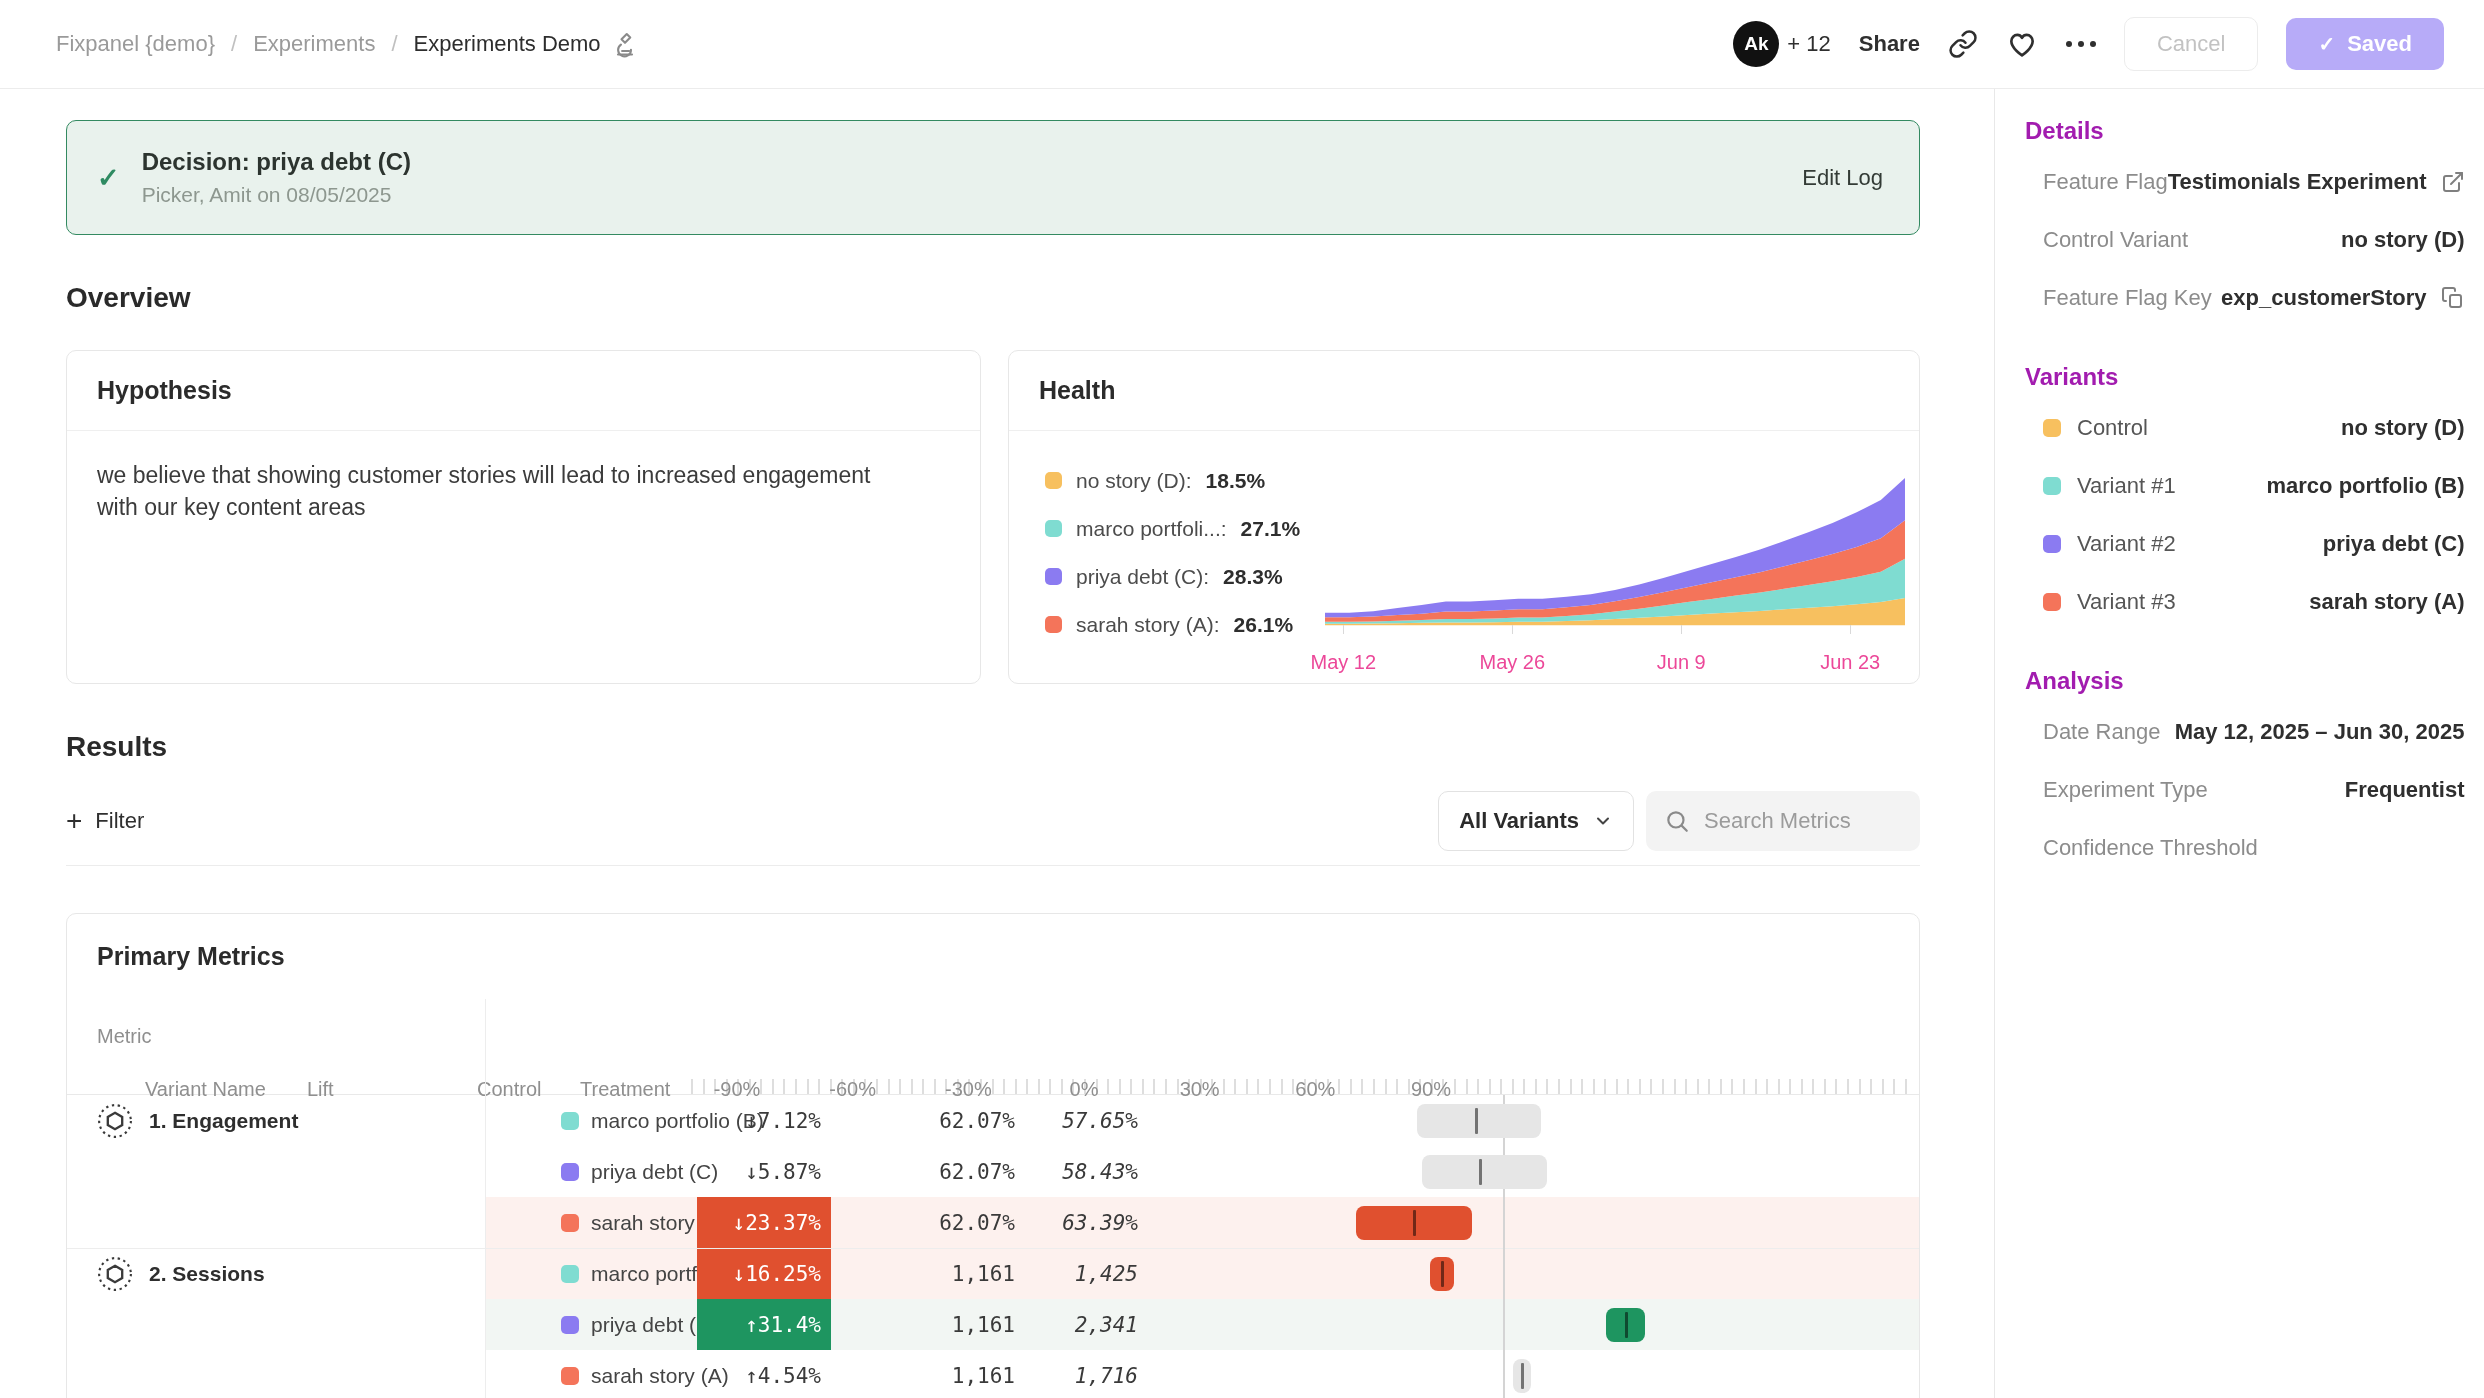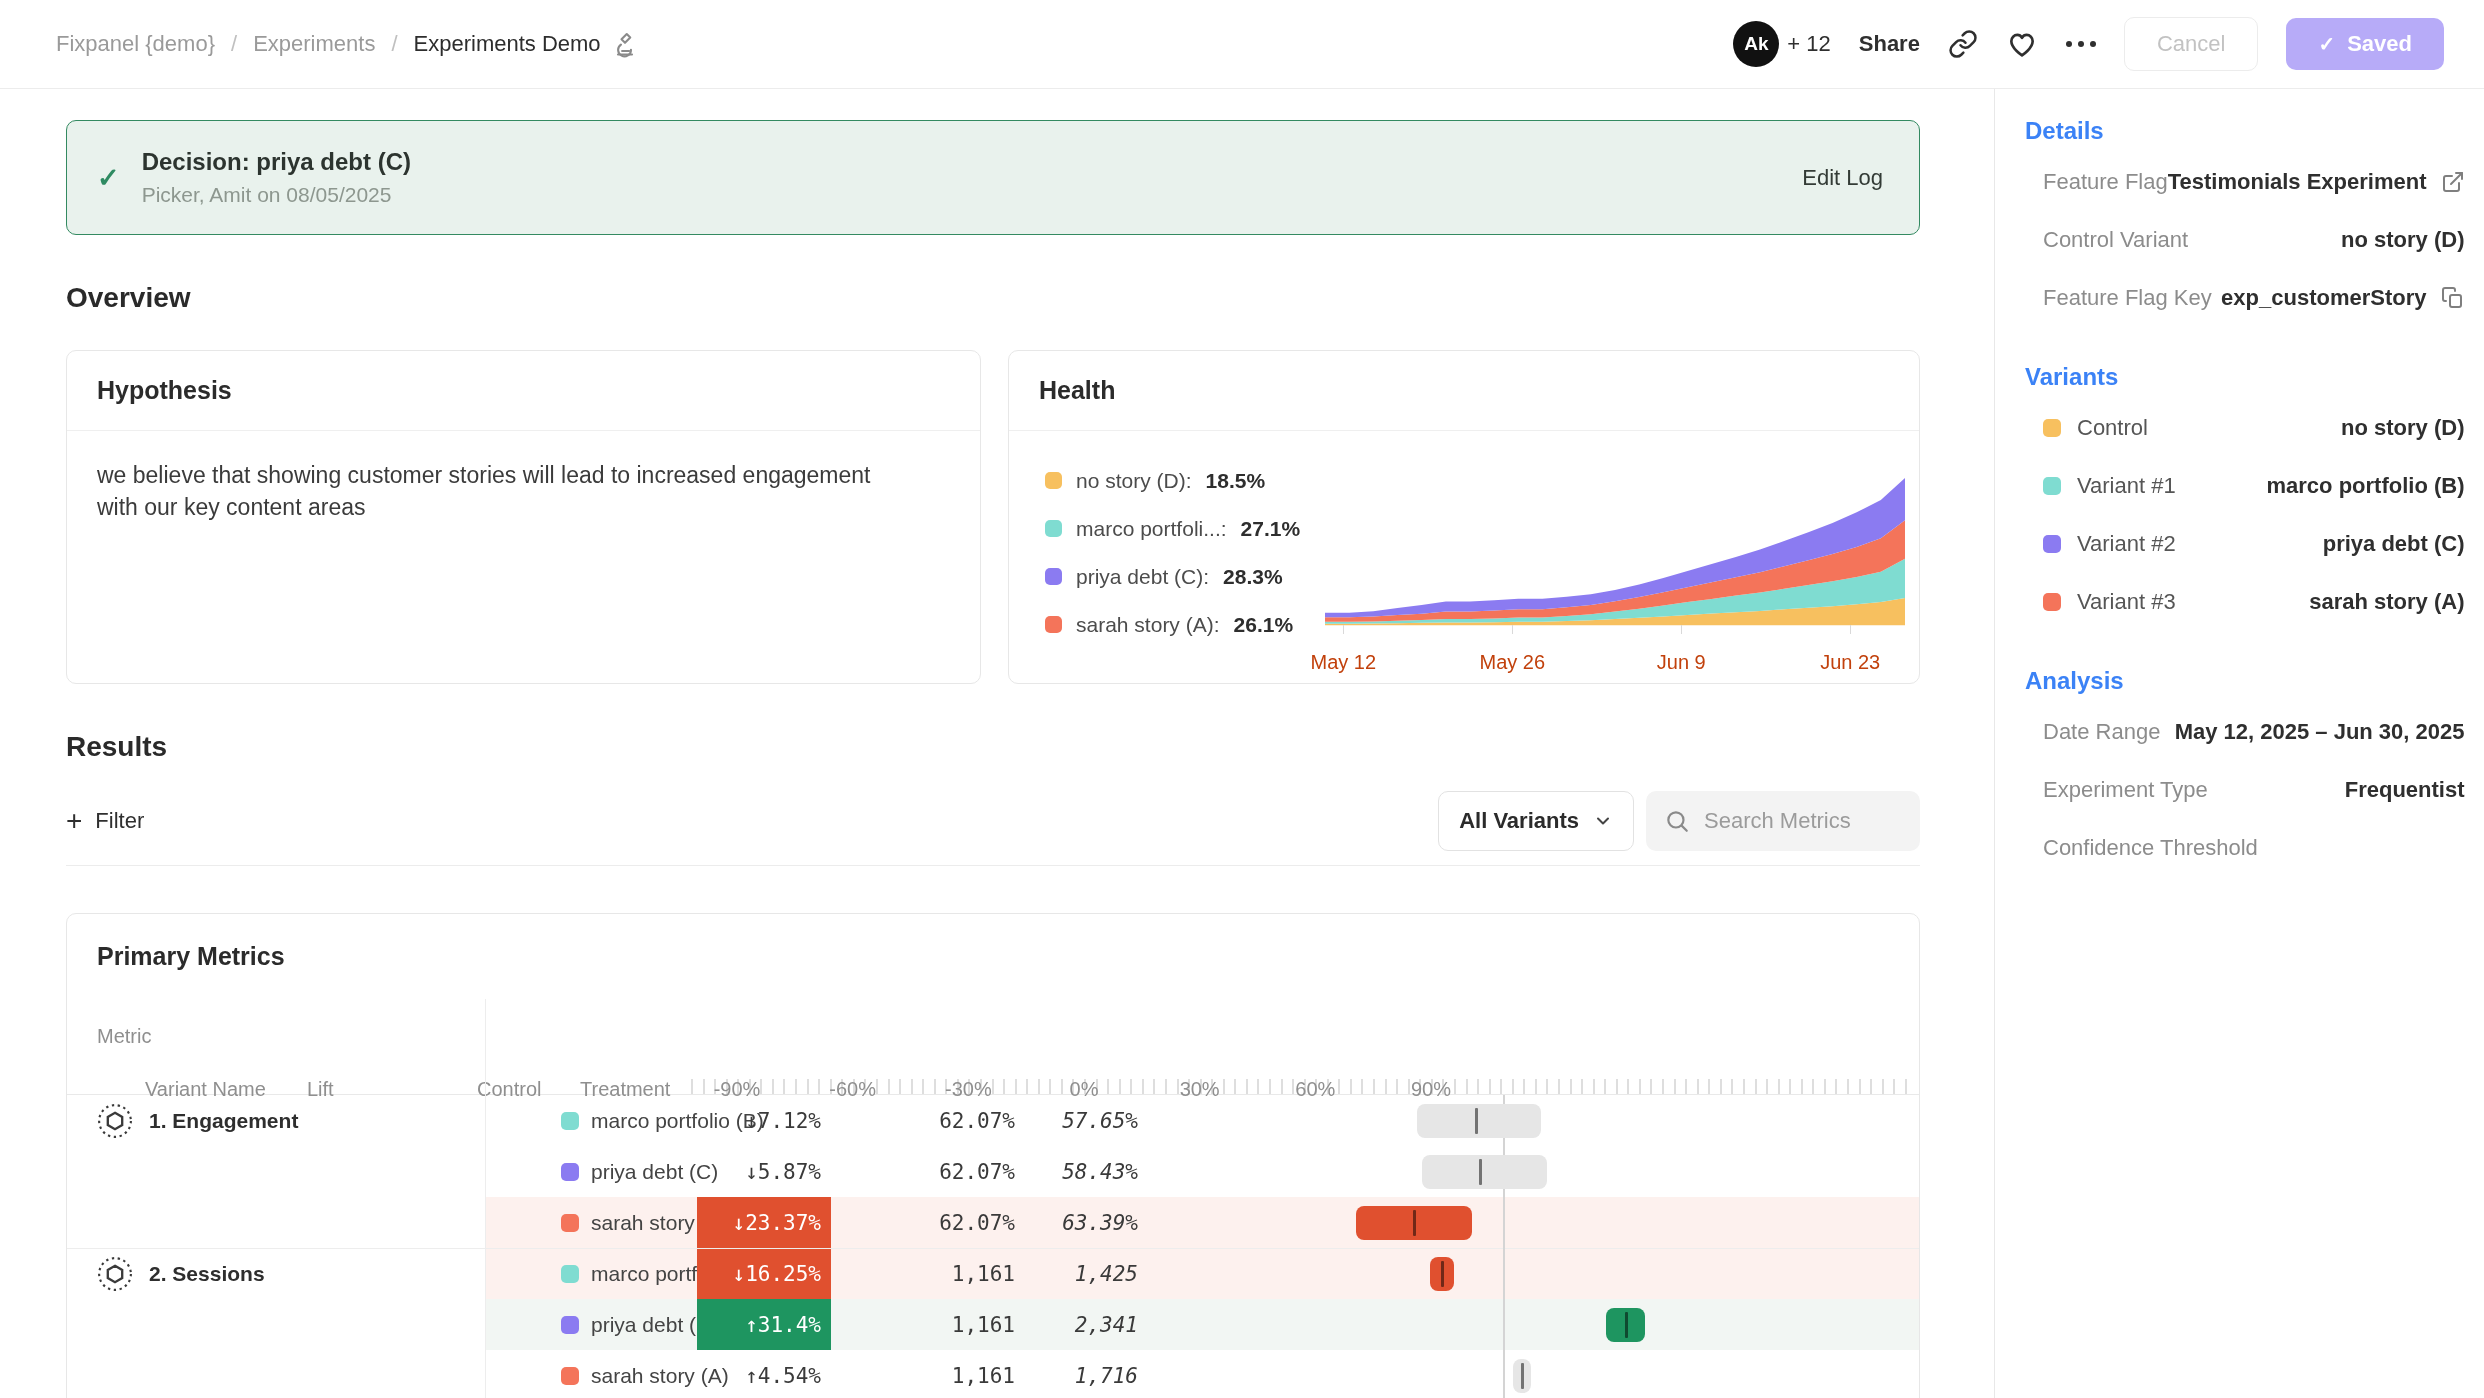--- a/index.html
+++ b/index.html
@@ -54,21 +54,21 @@
   .health-body { display:flex; height:255px; }
   .legend { width:300px; padding:34px 0 0 36px; }
   .leg-item { display:flex; align-items:center; gap:14px; height:31px; margin-bottom:17px;
     font-size:21px; color:#4c4c4c; white-space:nowrap; }
   .leg-swatch { width:17px; height:17px; border-radius:5px; flex:none; }
   .leg-val { font-weight:bold; color:#2e2e2e; }
   .chart-wrap { flex:1; position:relative; }
   .plot { position:absolute; left:16px; right:14px; top:30px; bottom:58px; }
   .plot svg { width:100%; height:100%; display:block; }
   .xtick { position:absolute; bottom:52px; width:1px; height:9px; background:#d9d9d9; }
-  .xlab { position:absolute; bottom:12px; transform:translateX(-50%); font-size:20px; color:#c2410c; white-space:nowrap; }
+  .xlab { position:absolute; bottom:12px; transform:translateX(-50%); font-size:20px; color:#ec4899; white-space:nowrap; }
 
   
   .filter-row { display:flex; align-items:center; margin-top:28px; height:60px; }
   .filter-btn { display:flex; align-items:center; gap:13px; font-size:22px; color:#2f2f2f;
     background:none; border:none; cursor:pointer; }
   .plus { font-size:28px; font-weight:normal; line-height:0; color:#2f2f2f; }
   .right-controls { margin-left:auto; display:flex; gap:12px; }
   .dropdown { height:60px; display:flex; align-items:center; gap:14px; padding:0 20px;
     background:#fff; border:1px solid #e2e2e2; border-radius:10px; font-size:22px; font-weight:bold;
     color:#2b2b2b; cursor:pointer; }
@@ -110,21 +110,21 @@
   .val-control { left:420px; width:110px; }
   .val-treatment { left:533px; width:120px;font-style:italic; }
   .cibar { position:absolute; top:50%; transform:translateY(-50%); height:34px; border-radius:8px; z-index:3; }
   .cibar.gray { background:#e6e6e6; }
   .cibar.negative { background:#e0502f; }
   .cibar.positive { background:#1e9560; }
   .citick { position:absolute; top:50%; transform:translateY(-50%); width:3px; height:26px;
     background:rgba(0,0,0,0.5); z-index:4; border-radius:1px; }
 
   
-  .side-h { font-size:24px; font-weight:bold; color:#3b82f6; }
+  .side-h { font-size:24px; font-weight:bold; color:#a21caf; }
   .side-h + .side-list { margin-top:8px; }
   .side-h.mt { margin-top:36px; }
   .side-row { display:flex; align-items:center; height:58px; padding-left:18px; font-size:22px; }
   .side-label { color:#8c8c8c; white-space:nowrap; }
   .side-val { margin-left:auto; font-weight:bold; color:#2f2f2f; white-space:nowrap; }
   .side-icon { margin-left:14px; color:#7f7f7f; display:flex; flex:none; }
   .sw { width:18px; height:18px; border-radius:5px; flex:none; margin-right:16px; }
   .variant-label { color:#565656; }
 </style>
 </head>

